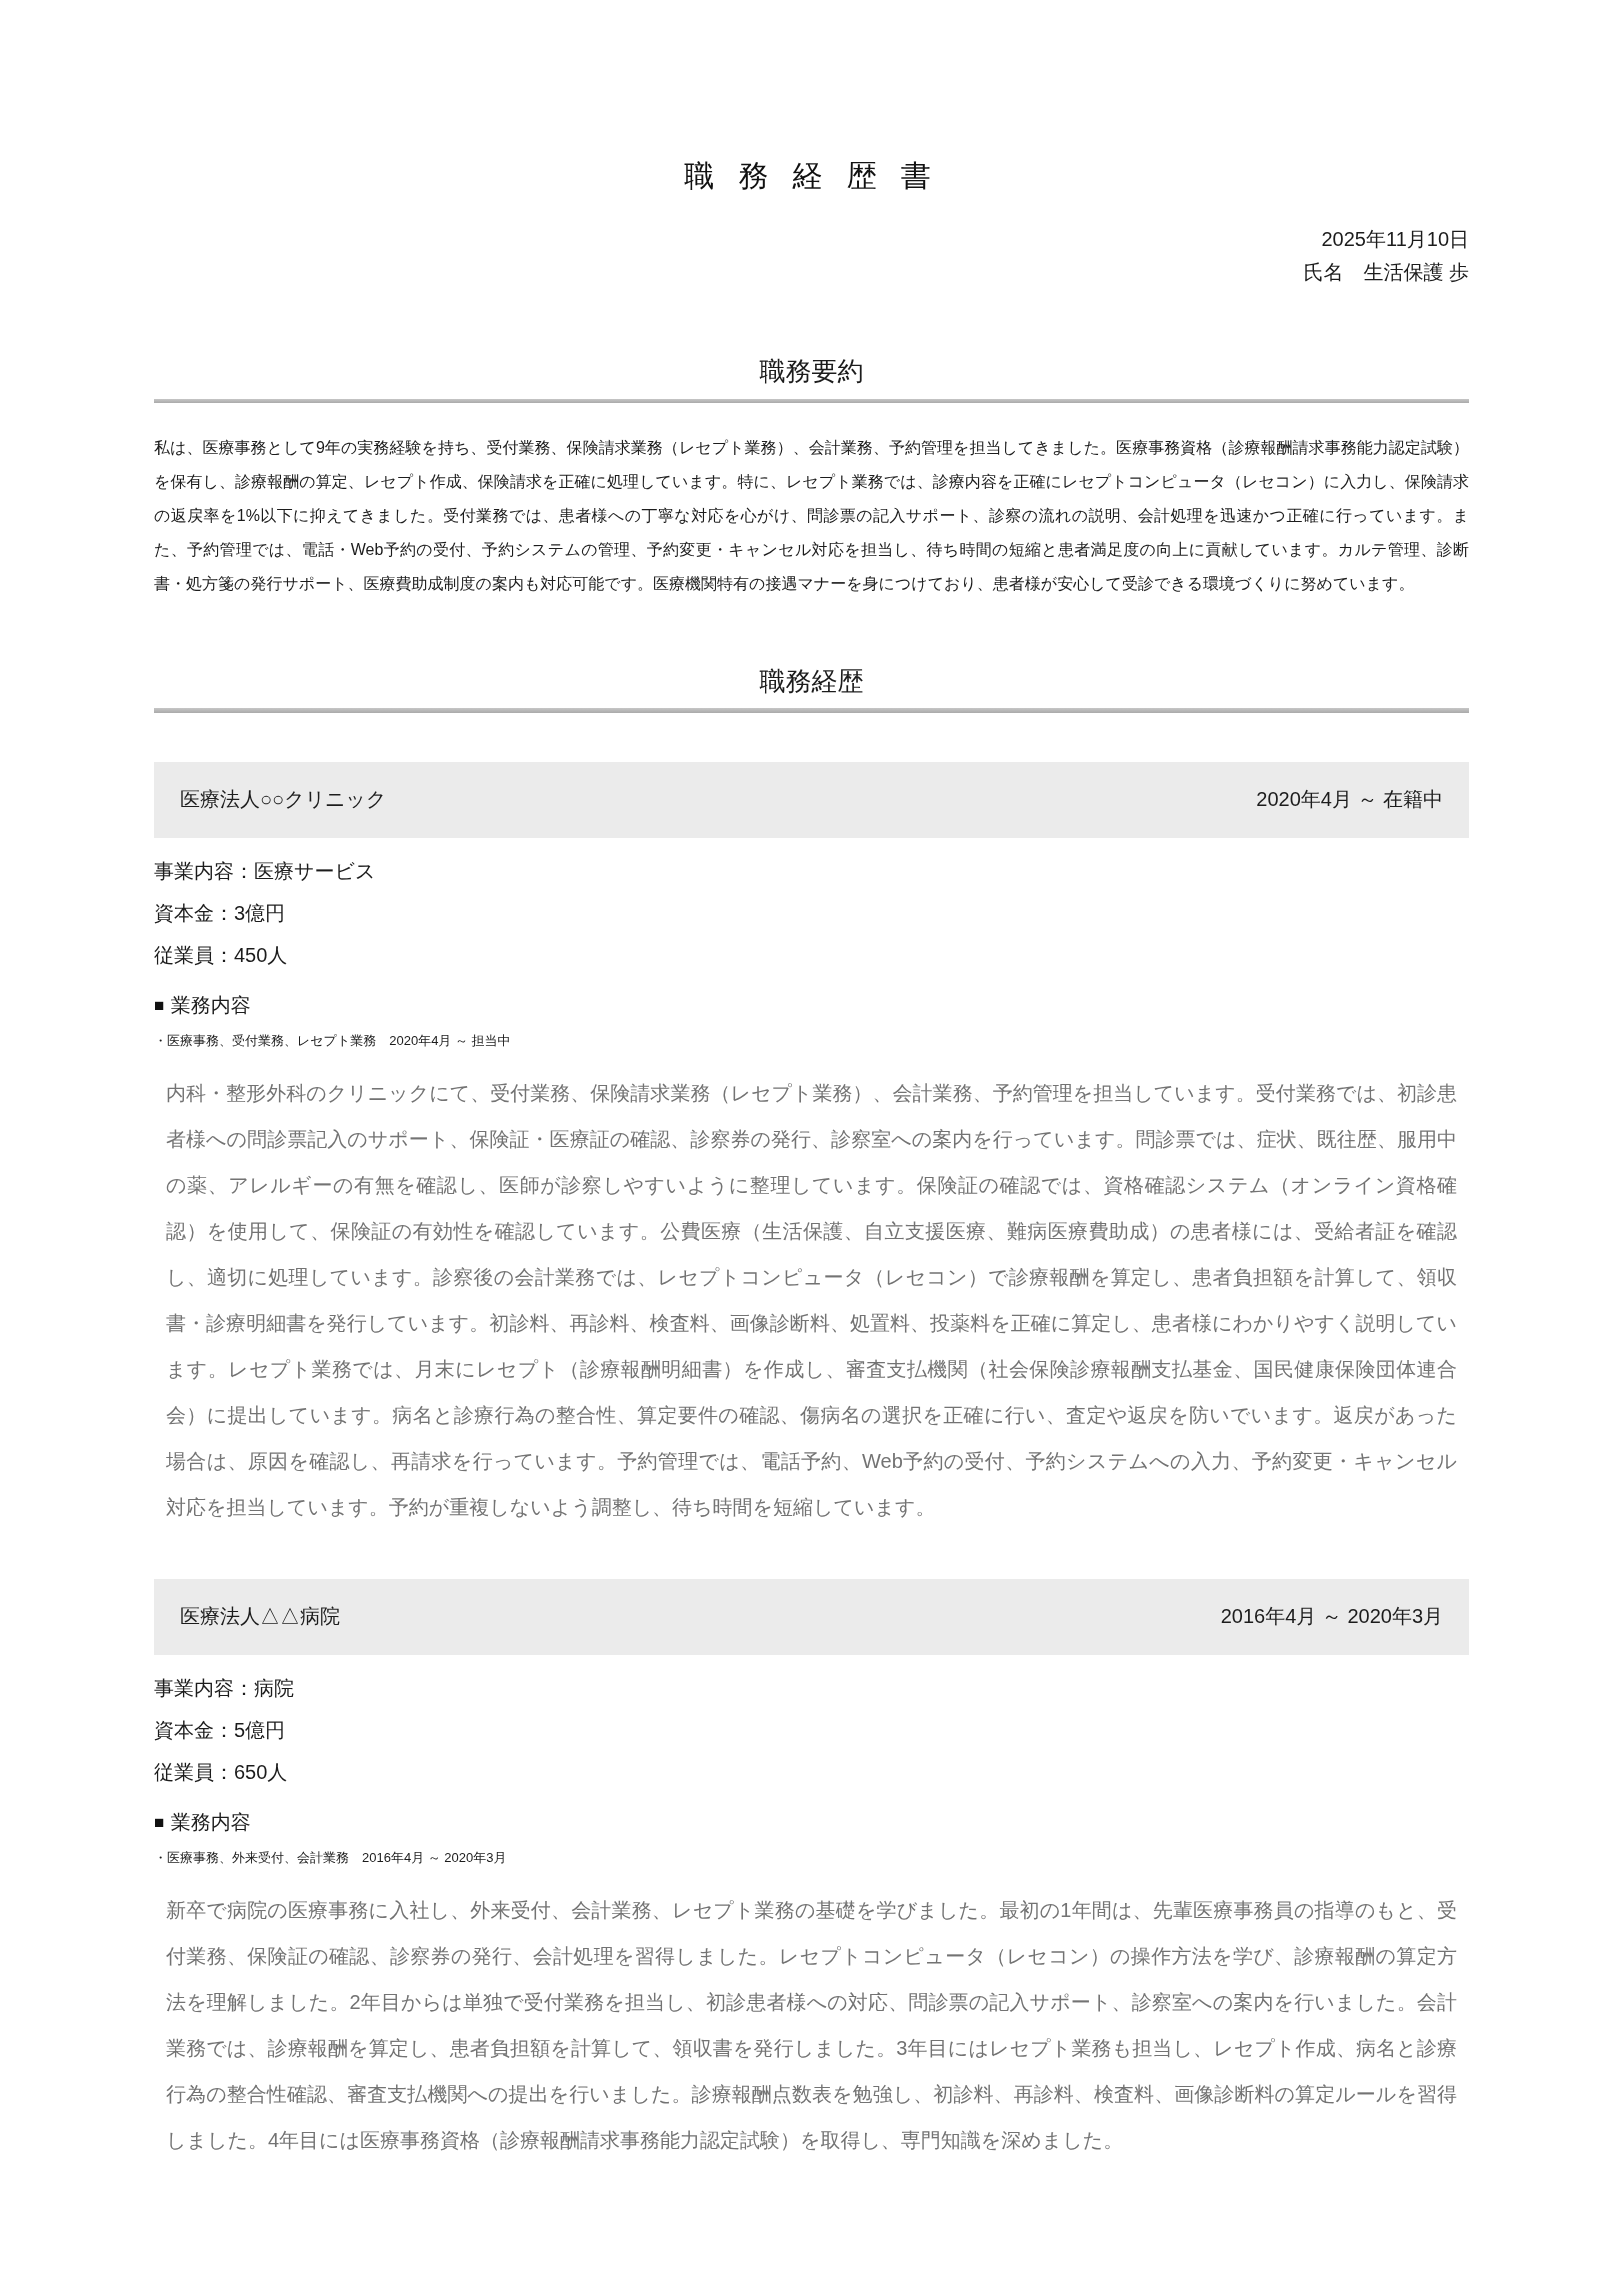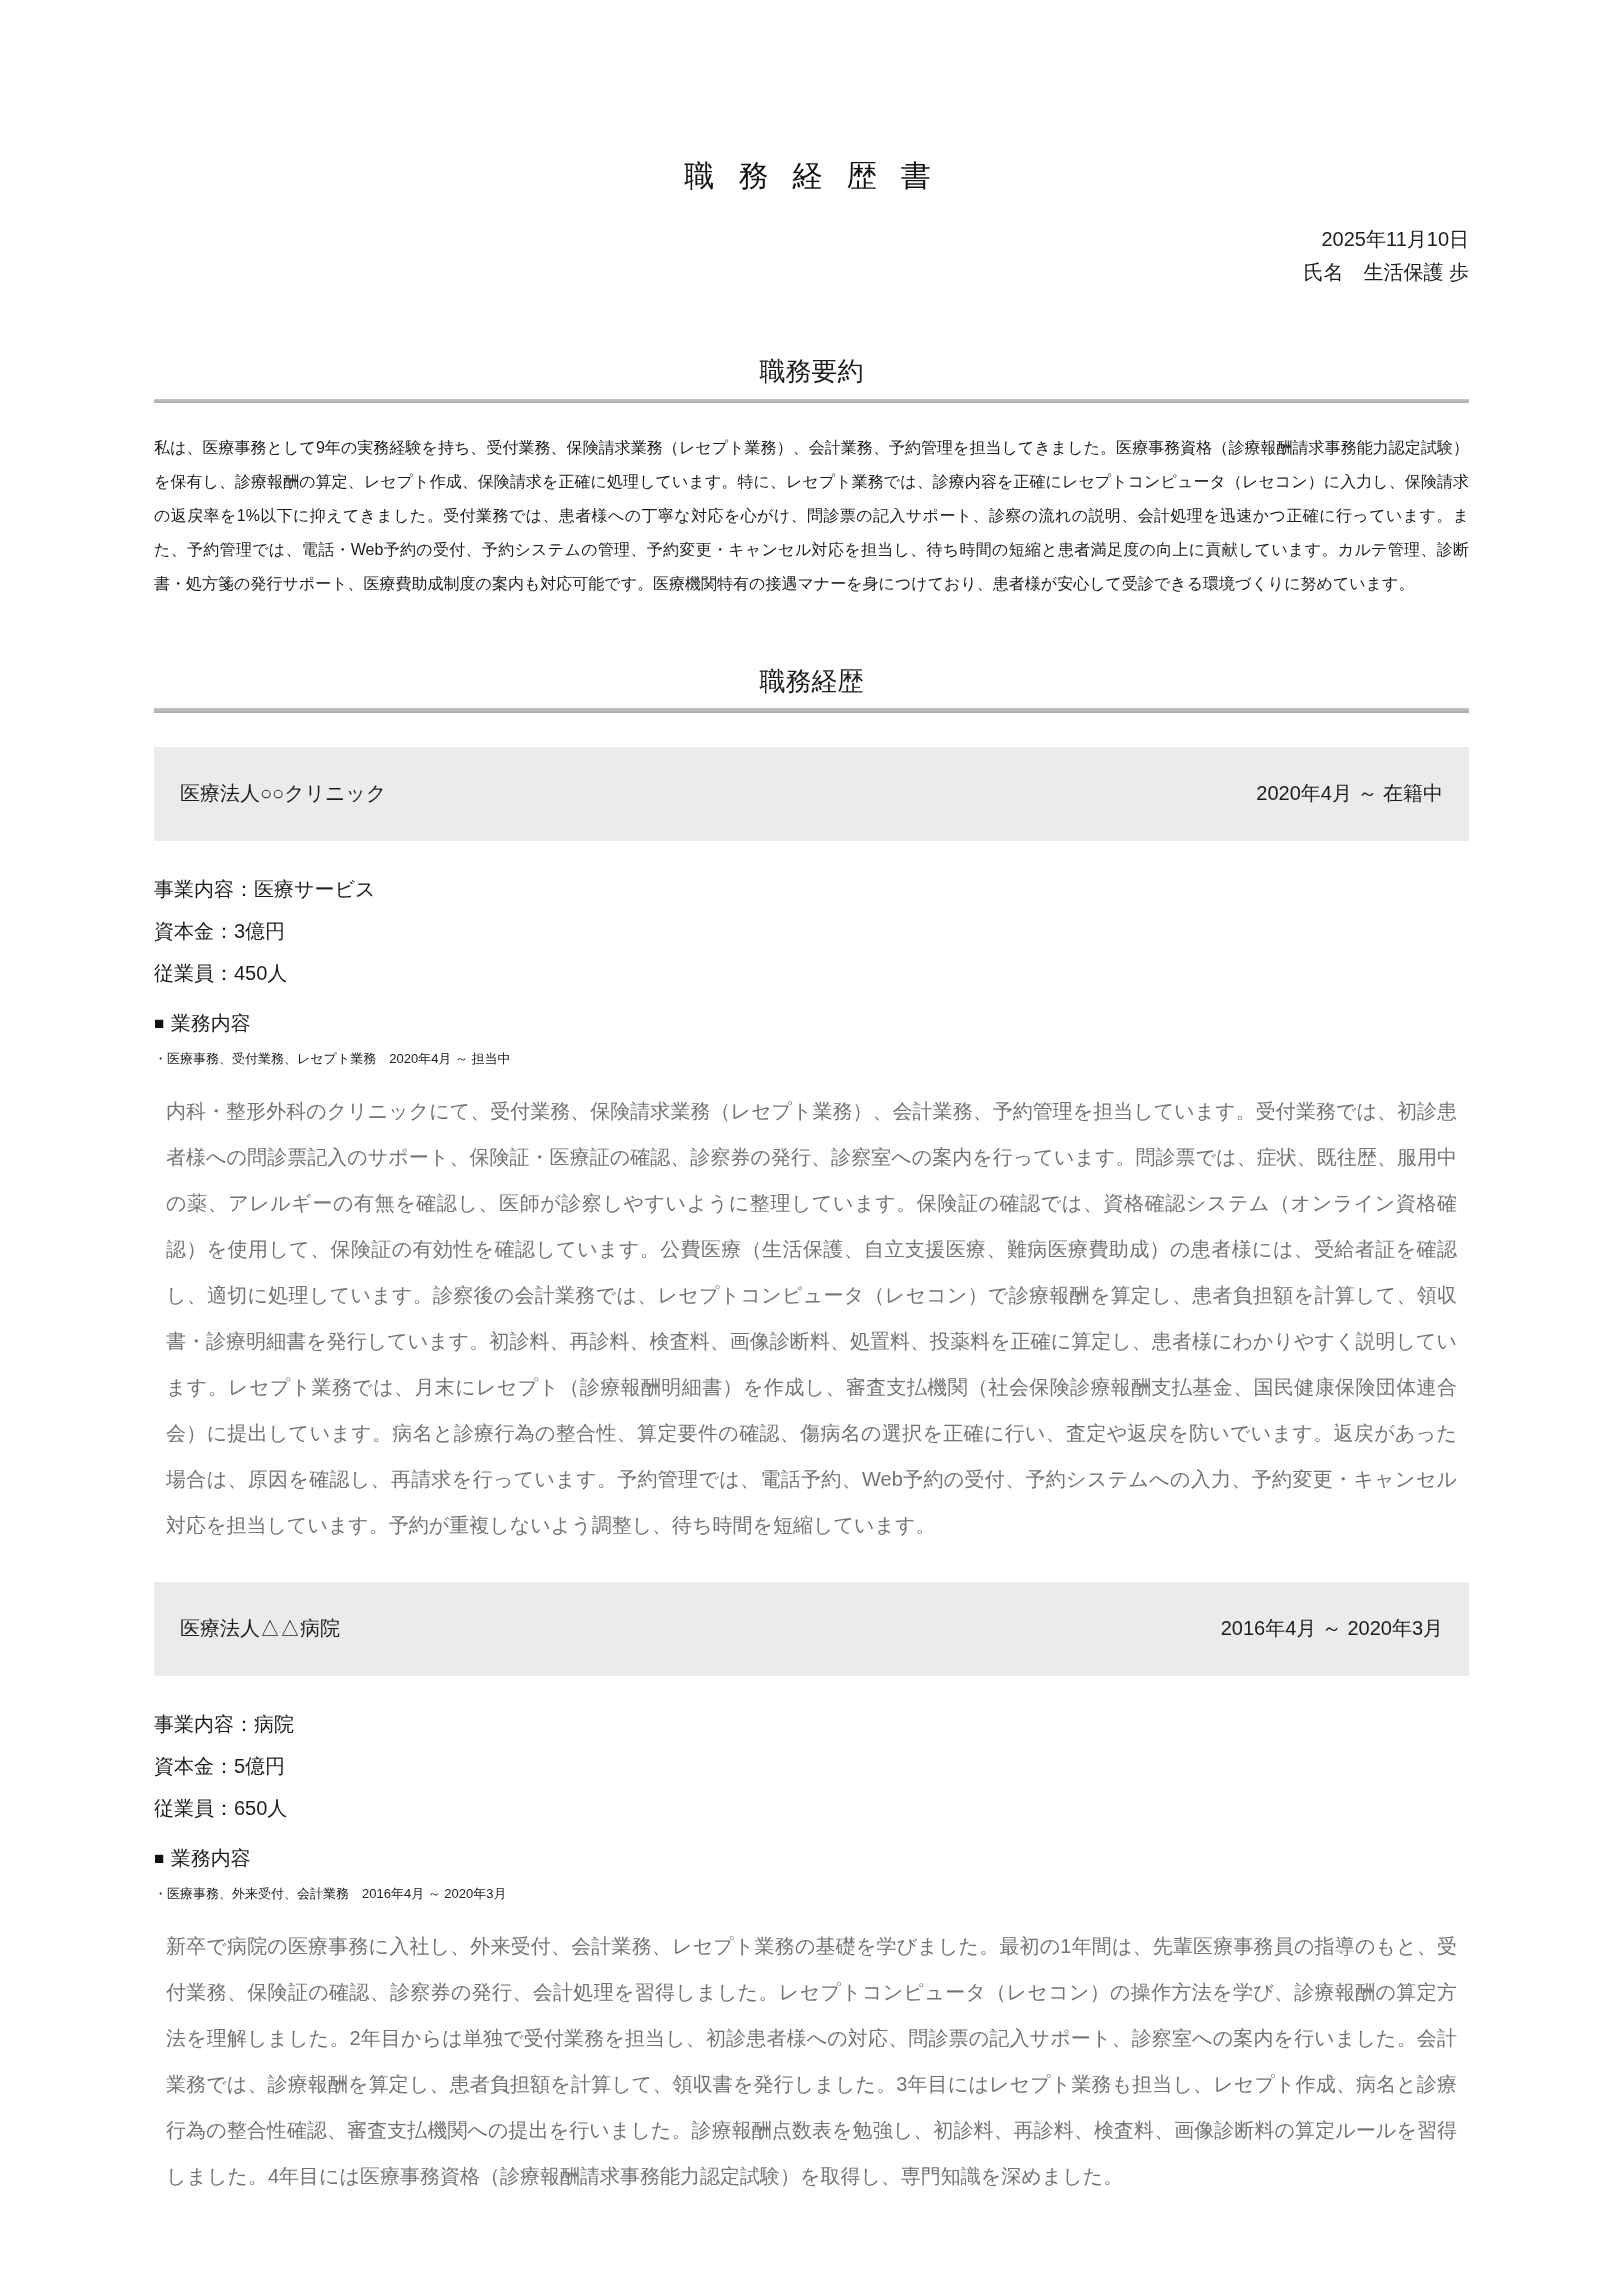--- a/index.html
+++ b/index.html
@@ -48,32 +48,32 @@
   }
   .body-text {
     margin: 27.5px 0 0 0;
     font-size: 16px;
     line-height: 34px;
     text-align: justify;
     color: #1c1c1c;
   }
   .job { margin-top: 0; }
   .job-header {
-    margin-top: 34px;
+    margin-top: 49px;
     background: #ebebeb;
-    height: 94px;
+    height: 76px;
     display: flex;
     align-items: center;
     justify-content: space-between;
     box-sizing: border-box;
     padding: 0 26px;
     font-size: 20px;
     color: #1c1c1c;
   }
-  .job-details { margin-top: 34px; }
+  .job-details { margin-top: 19px; }
   .job-detail-line {
     font-size: 20px;
     line-height: 29px;
     margin-bottom: 13px;
     color: #1c1c1c;
   }
   .duties-heading {
     margin-top: 18.3px;
     font-size: 20px;
     line-height: 34px;

